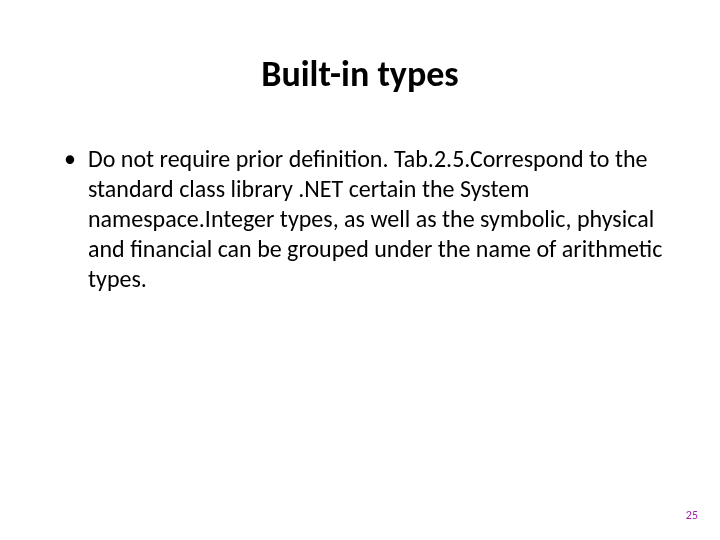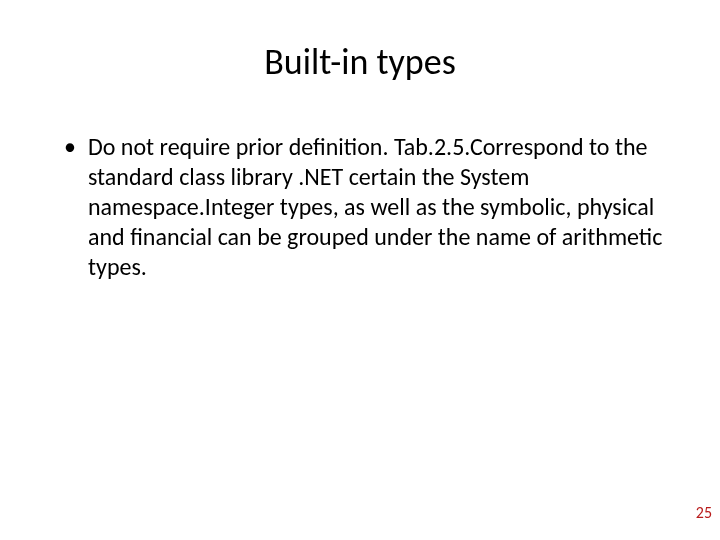--- a/index.html
+++ b/index.html
@@ -1,23 +1,23 @@
 <!DOCTYPE html>
 <html><head>
 <meta charset="utf-8">
 <style>
   * { margin: 0; padding: 0; box-sizing: border-box; }
   html, body { width: 720px; height: 540px; background: #fff; font-family: Calibri, Arial, sans-serif; color: #000; }
   .slide { width: 720px; height: 540px; position: relative; padding: 30px 50px 40px 50px; }
-  .title { text-align: center; font-size: 36px; font-weight: 400; margin-top: 10px; margin-bottom: 35px; }
+  .title { text-align: center; font-size: 36px; font-weight: 700; margin-top: 22px; margin-bottom: 35px; }
   .content { padding-left: 10px; margin-top: 48px; }
   ul { list-style: none; }
   li { position: relative; padding-left: 28px; font-size: 24px; line-height: 1.25; }
   li::before { content: "•"; position: absolute; left: 4px; top: 0; font-size: 24px; }
-  .page-num { position: absolute; right: 8px; bottom: 18px; font-size: 16px; color: #b91c1c; }
+  .page-num { position: absolute; right: 22px; bottom: 18px; font-size: 12px; color: #a21caf; }
 </style>
 </head>
 <body>
 
 <div class="slide">
   <h1 class="title">Built-in types</h1>
   <div class="content">
     <ul>
       <li>Do not require prior definition. Tab.2.5.Correspond to the standard class library .NET certain the System namespace.Integer types, as well as the symbolic, physical and financial can be grouped under the name of arithmetic types.</li>
     </ul>

